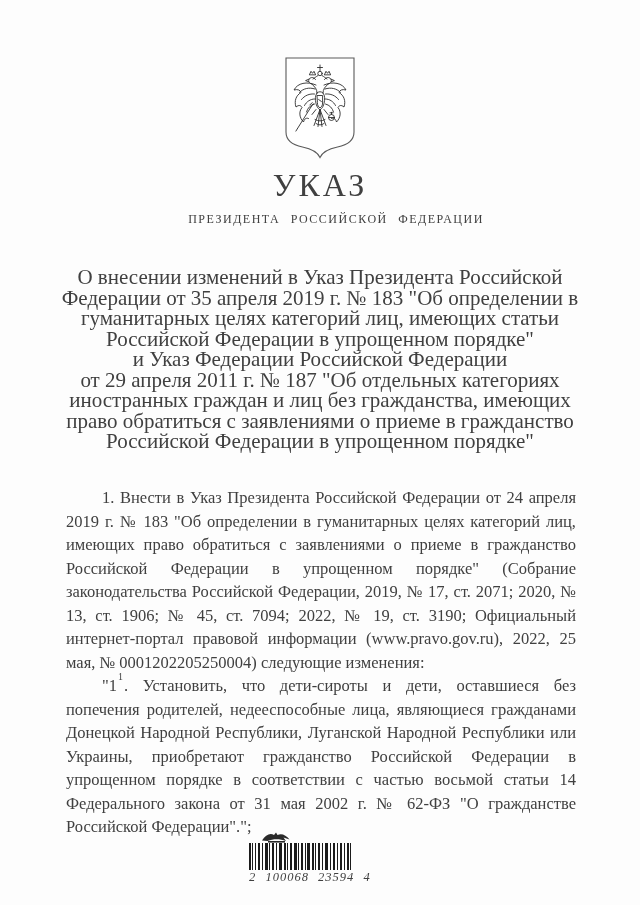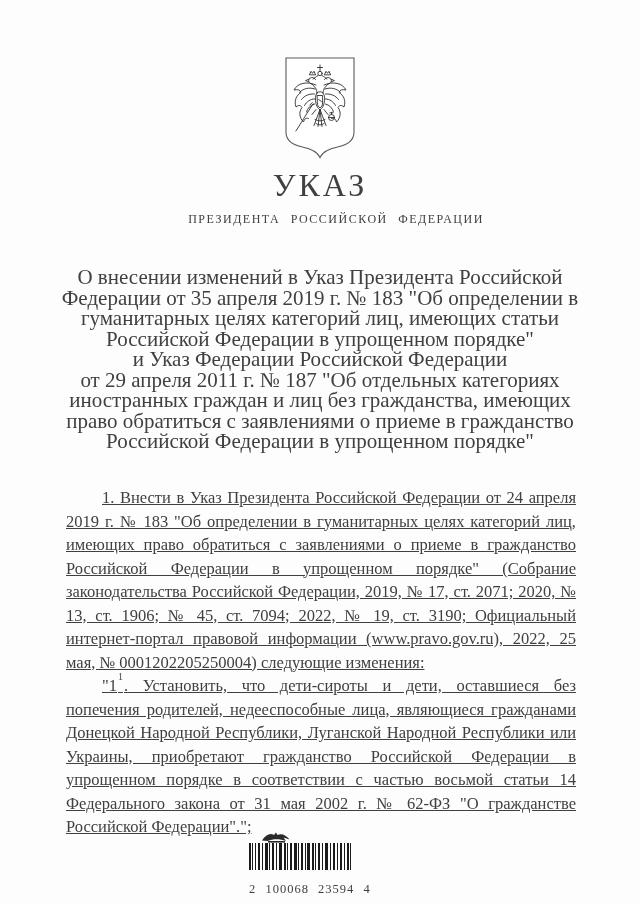--- a/index.html
+++ b/index.html
@@ -53,47 +53,47 @@
     line-height: 20.5px;
   }
   .body-text {
     position: absolute;
     top: 486px;
     left: 66px;
     right: 64px;
     font-size: 16.5px;
     line-height: 23.5px;
     text-align: justify;
-    text-decoration: underline;
   }
   .body-text p { margin: 0; text-indent: 36px; }
   .body-text sup {
     font-size: 10px;
     line-height: 0;
     position: relative;
     top: -0.45em;
     padding: 0 1px;
   }
   .barcode {
     position: absolute;
     top: 830px;
     left: 249px;
     width: 104px;
   }
   .barcode-eagle { display: block; margin-left: 12px; height: 13px; }
   .barcode-bars { display: block; width: 102px; height: 27px; }
   .barcode-number {
     display: block;
-    margin-top: 13px;
+    margin-top: 1px;
     font-size: 12.5px;
     line-height: 12px;
     letter-spacing: 1px;
     word-spacing: 5px;
     white-space: nowrap;
     text-align: center;
+    font-style: italic;
   }
 </style>
 </head>
 <body>
 
 <div class="page">
 
   <div class="emblem">
     <svg viewBox="0 0 70 103" width="70" height="103">
       <path d="M1,1 H69 V75 C69,83.5 62.5,88 52.5,90 C43.5,91.8 37.6,94.6 35,100.5 C32.4,94.6 26.5,91.8 17.5,90 C7.5,88 1,83.5 1,75 Z" fill="#ffffff" stroke="#5a5a5a" stroke-width="1.1"></path>

